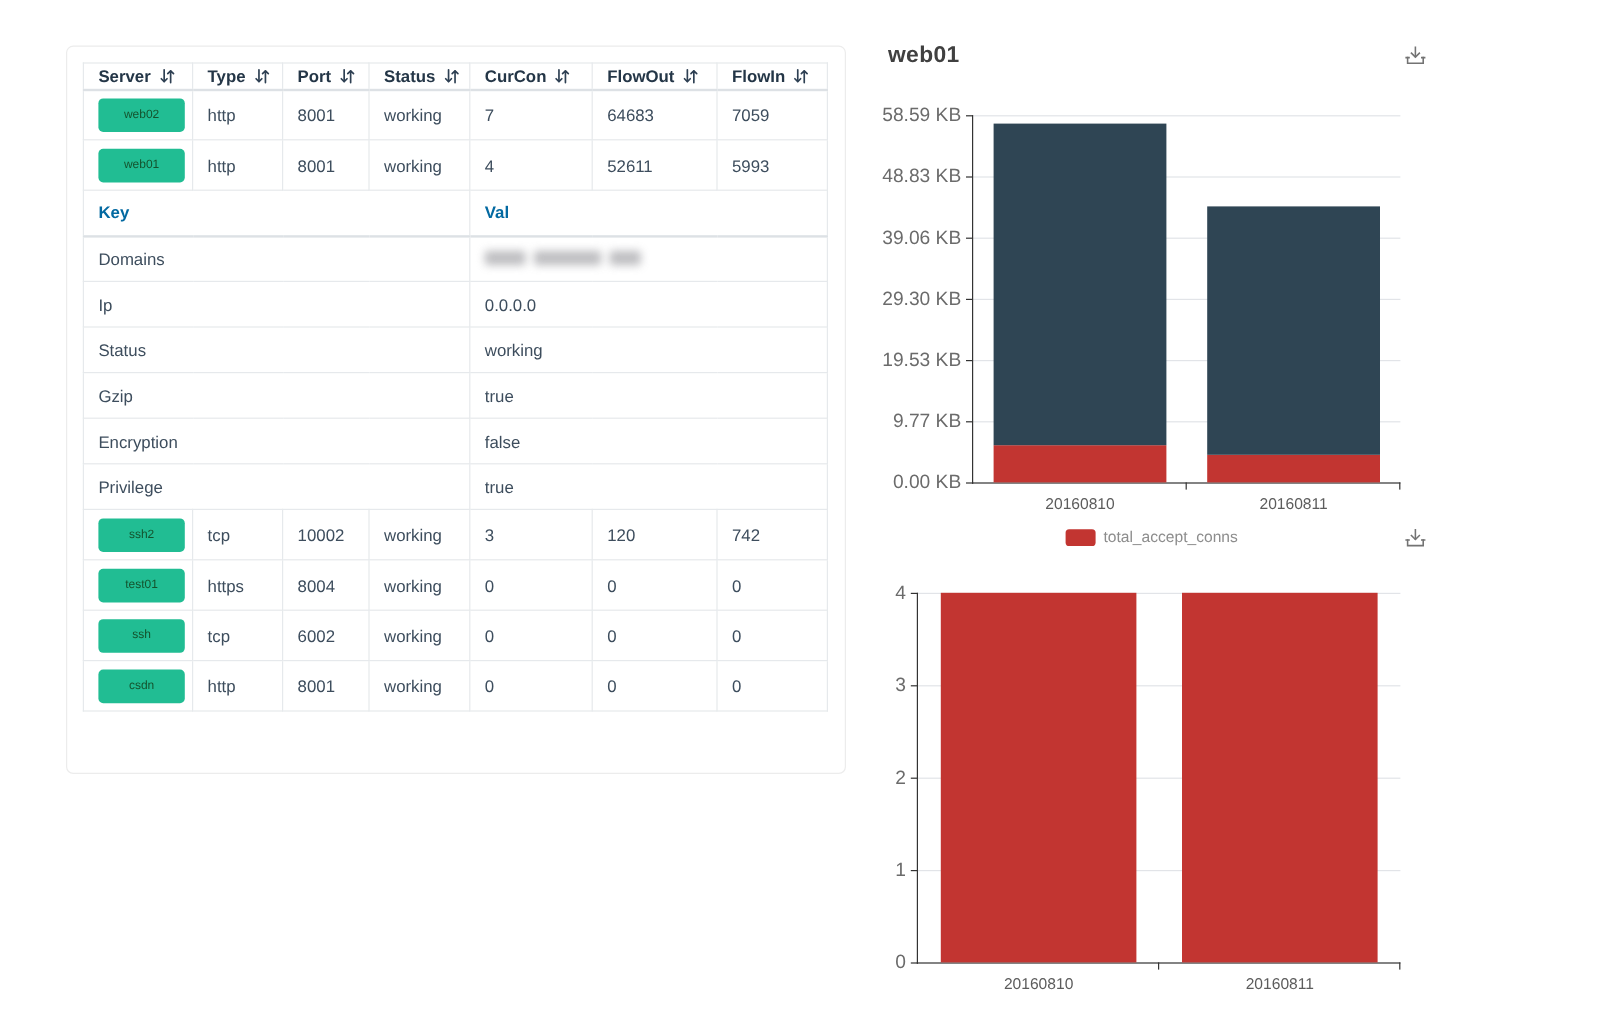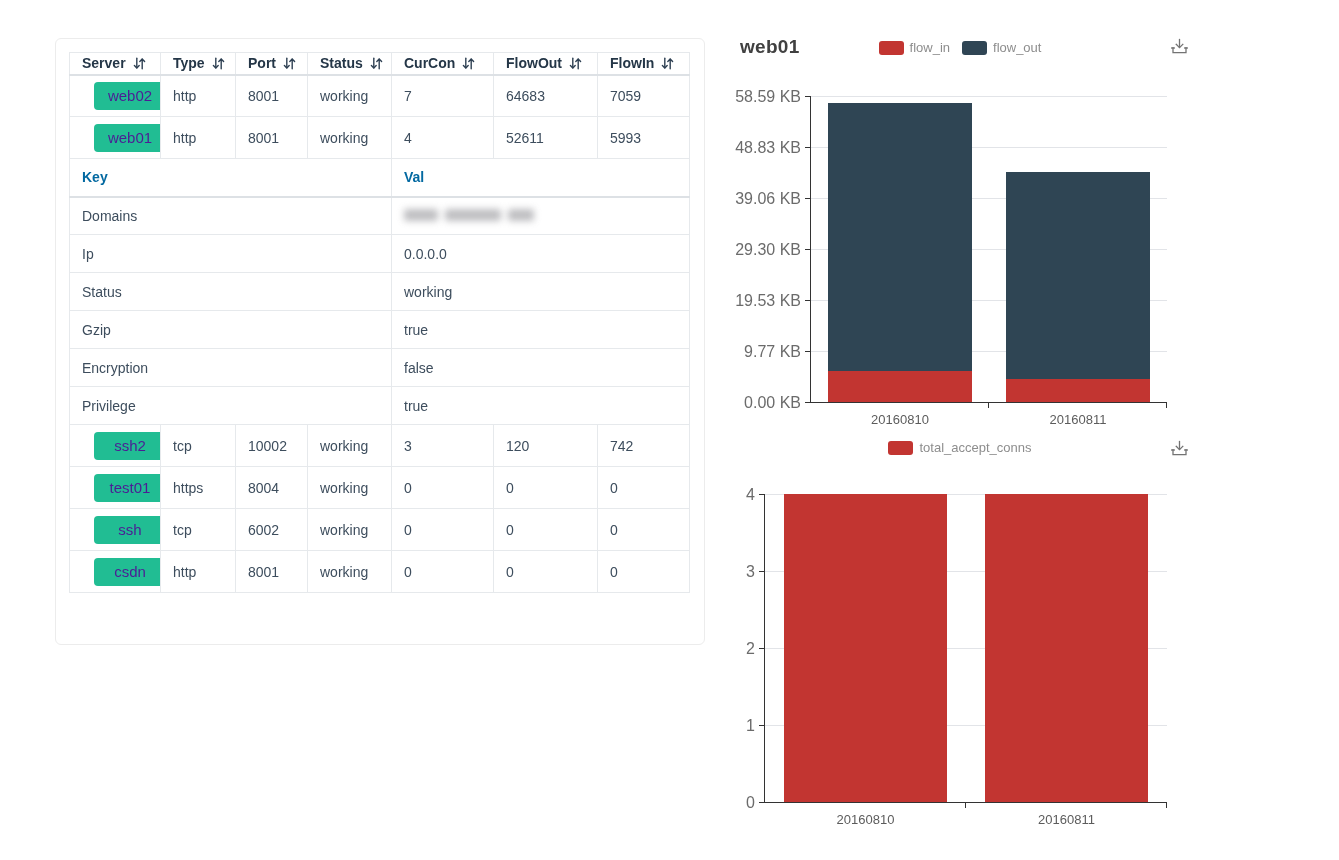--- a/index.html
+++ b/index.html
@@ -17,22 +17,22 @@
     overflow:hidden; white-space:nowrap; }
   tr.main-head th { height:22px; font-weight:700; color:#243647;
     border-bottom:2px solid #dde1e5; }
   tr.kv-head th { height:38px; font-weight:700; color:#0369a1;
     border-bottom:2px solid #dde1e5; }
   tr.srv-row td { height:42px; }
   tr.kv-row td { height:38px; }
   .th-inner { display:flex; align-items:center; gap:7px; }
   .sort-icon { flex:0 0 auto; margin-top:1px; }
   .badge { display:inline-block; width:72px; height:28px; line-height:28px;
-    border-radius:4px; background:#21bd93; color:#4c1d95; font-size:15px;
-    text-align:center; cursor:pointer;margin-left:12px; }
+    border-radius:4px; background:#21bd93; color:#14532d; font-size:10px;
+    text-align:center; cursor:pointer; }
   .c-server { text-align:center !important; }
   .blur-wrap { display:inline-flex; gap:7px; align-items:center;
     filter:blur(3.5px); opacity:.75; }
   .blur-chip { display:inline-block; height:12px; border-radius:2px; background:#a9a9ad; }
 
   
   .chart { position:absolute; width:460px; height:400px; }
   .chart-title { position:absolute; left:10px; top:6px; font-size:19px;
     font-weight:700; color:#404040; letter-spacing:.3px; }
   .legend { position:absolute; left:0; right:0; display:flex;
@@ -239,30 +239,20 @@
         <td>0</td>
         <td>0</td>
         <td>0</td>
       </tr>
     </tbody>
       </table>
   </div>
 
   <div class="chart" style="left:730px; top:30px;">
     <div class="chart-title">web01</div>
-    <div class="legend" style="top:10px;">
-        <span class="legend-item">
-          <span class="swatch" style="background: rgb(194, 53, 49);"></span>
-          <span class="legend-label">flow_in</span>
-        </span>
-        <span class="legend-item">
-          <span class="swatch" style="background: rgb(47, 69, 84);"></span>
-          <span class="legend-label">flow_out</span>
-        </span>
-      </div>
     <div class="download">
       <svg width="19" height="18" viewBox="0 0 19 18" fill="none" stroke="#737373" stroke-width="1.3" stroke-linecap="square">
         <path d="M9.5 1.5v7.6"></path>
           <path d="M6.2 6.3l3.3 3.3 3.3-3.3"></path>
         <path d="M3 10v4.7h13V10"></path>
           <path d="M1.8 10H4.2M14.8 10h2.4"></path>
       </svg>
     </div>
     <div class="plot" style="left:80px; top:66px; width:357px; height:307px;">
         <div class="ytick" style="top: 305.5px;"></div>

